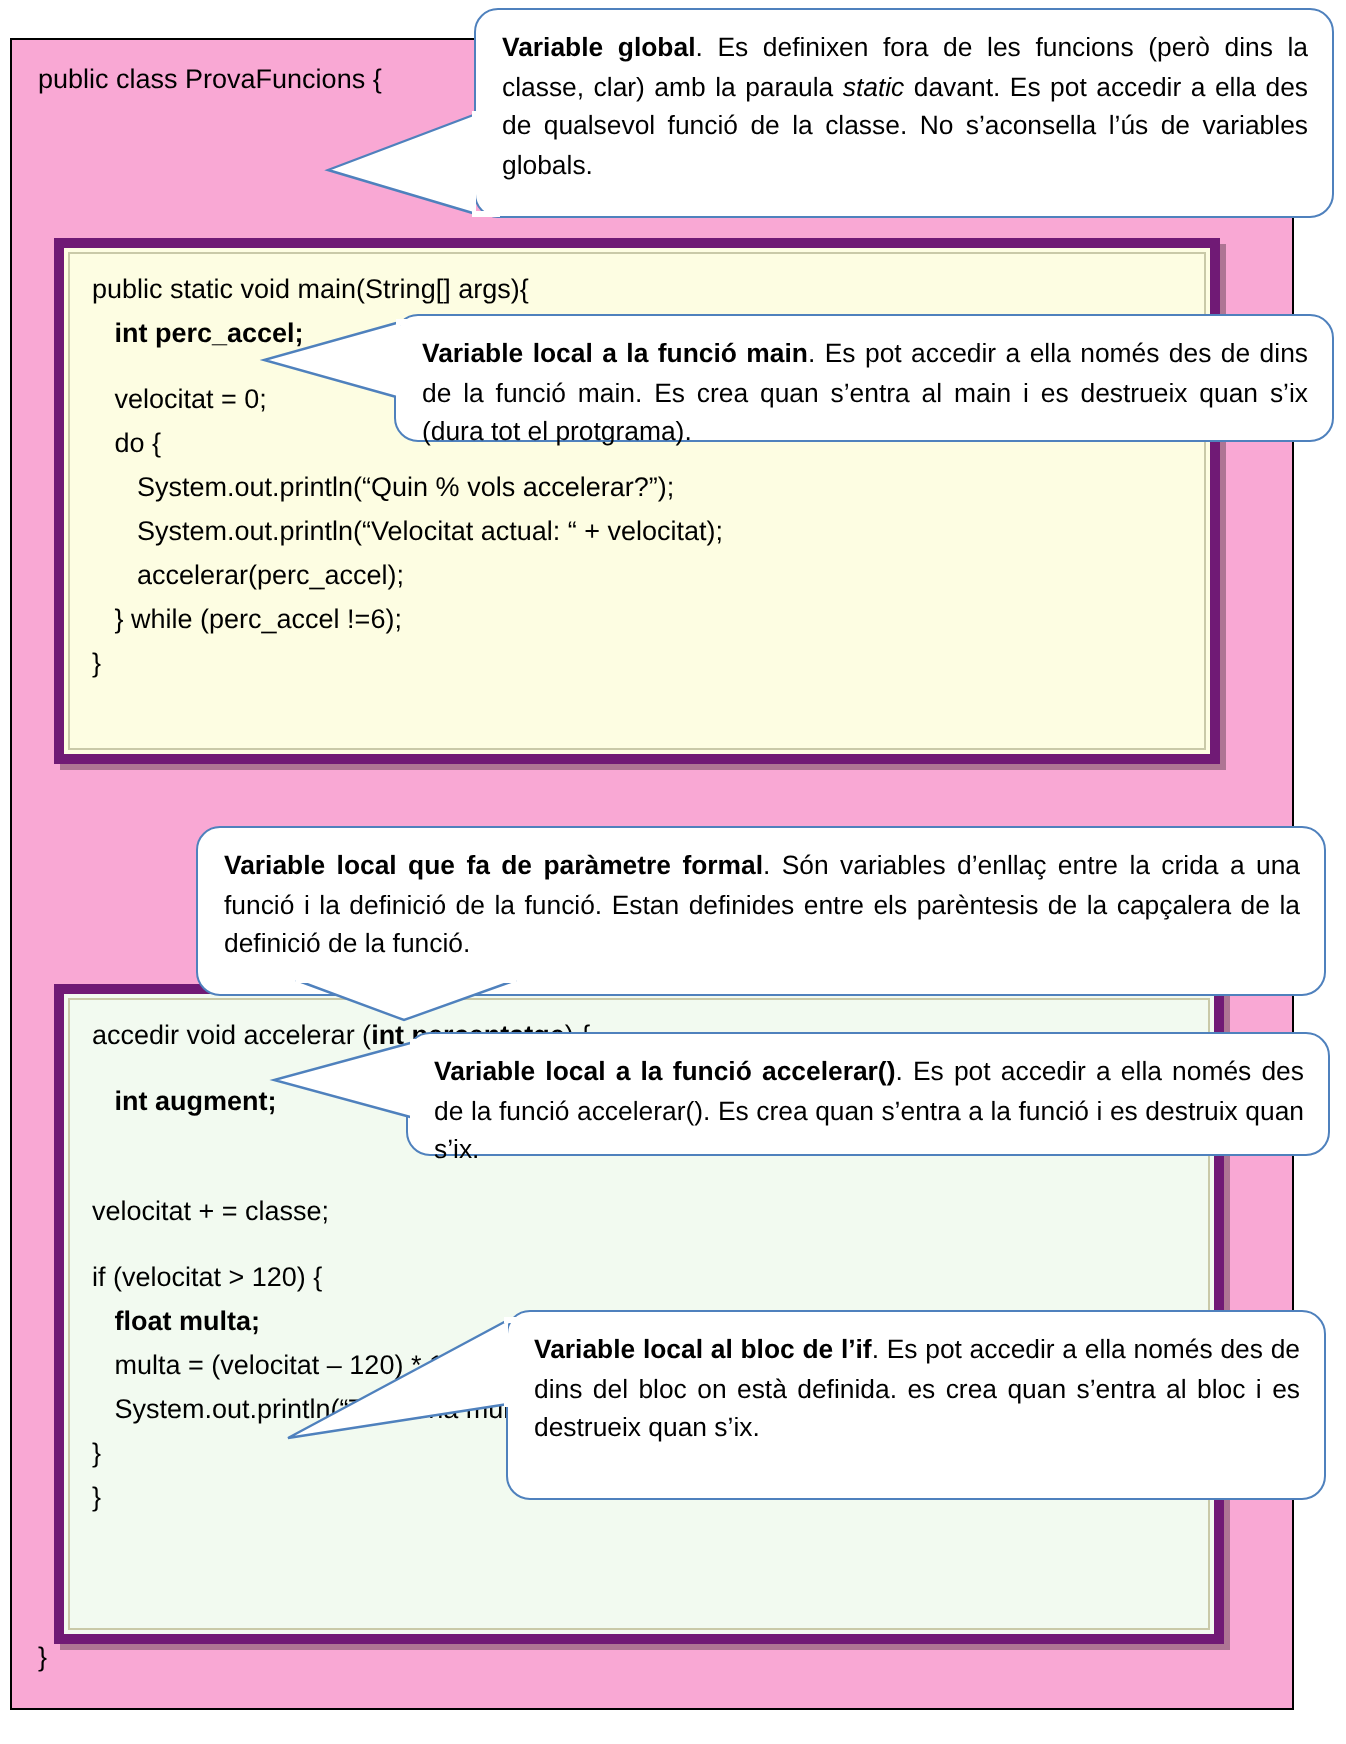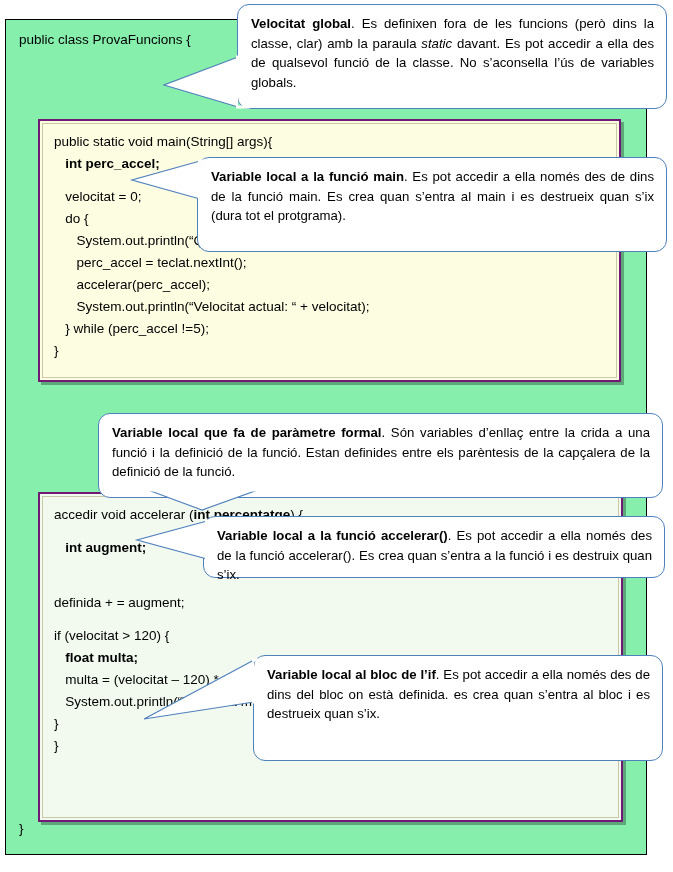--- a/index.html
+++ b/index.html
@@ -16,21 +16,21 @@
   }
 
   
   #outer-frame {
     position: absolute;
     left: 5px;
     top: 19px;
     width: 642px;
     height: 836px;
     border: 1px solid #000000;
-    background: #86efac;
+    background: #f9a8d4;
     box-sizing: border-box;
   }
 
   
   .code {
     font-family: "Liberation Sans", sans-serif;
     font-size: 13.5px;
     color: #000000;
     white-space: pre;
     line-height: 22px;
@@ -50,23 +50,22 @@
   .class-close {
     position: absolute;
     left: 13px;
     top: 798px;
   }
 
   
   .method-box {
     position: absolute;
     box-sizing: border-box;
-    border: 2px solid #701a75;
+    border: 5px solid #701a75;
     box-shadow: 3px 3px 0 rgba(0,0,0,0.30);
-    margin-left: 11px;
   }
   #main-box {
     left: 21px;
     top: 99px;
     width: 583px;
     height: 263px;
     background: #fdfde2;
   }
   #accelerar-box {
     left: 21px;
@@ -117,60 +116,59 @@
   .callout i { }
 
   
   .tail {
     position: absolute;
     z-index: 6;
     overflow: visible;
   }
 
   #callout-global   { left: 237px; top: 4px;   width: 430px; height: 105px; }
-  #callout-main     { left: 197px; top: 157px; width: 470px; height: 95px; }
+  #callout-main     { left: 197px; top: 157px; width: 470px; height: 64px; }
   #callout-param    { left: 98px;  top: 413px; width: 565px; height: 85px; }
   #callout-accel    { left: 203px; top: 516px; width: 462px; height: 62px; }
-  #callout-ifblock  { left: 253px; top: 655px; width: 410px; height: 106px; }
+  #callout-ifblock  { left: 253px; top: 655px; width: 410px; height: 95px; }
 </style>
 </head>
 <body>
 
 <div id="outer-frame">
 
   <div class="code class-line">public class ProvaFuncions {</div>
 
 
   <div class="code class-close">}</div>
 
   <div class="method-box" id="main-box">
     <div class="code-lines" id="main-lines">
         <div class="ln">public static void main(String[] args){</div>
         <div class="ln bold">   int perc_accel;</div>
         <div class="ln gap">&nbsp;</div>
         <div class="ln">   velocitat = 0;</div>
         <div class="ln">   do {</div>
         <div class="ln">      System.out.println(“Quin % vols accelerar?”);</div>
-        <div class="ln">      perc_accel = teclat.nextInt();</div>
+        <div class="ln">      System.out.println(“Velocitat actual: “ + velocitat);</div>
         <div class="ln">      accelerar(perc_accel);</div>
-        <div class="ln">      System.out.println(“Velocitat actual: “ + velocitat);</div>
-        <div class="ln">   } while (perc_accel !=5);</div>
+        <div class="ln">   } while (perc_accel !=6);</div>
         <div class="ln">}</div>
       </div>
   </div>
 
   <div class="method-box" id="accelerar-box">
     <div class="code-lines" id="accelerar-lines">
       <div class="ln"><span>accedir void accelerar (</span><b>int percentatge</b><span>) {</span></div>
       <div class="ln gap"></div>
     <div class="ln bold">   int augment;</div>
         <div class="ln gap">&nbsp;</div>
         <div class="ln gap">&nbsp;</div>
         <div class="ln gap">&nbsp;</div>
-        <div class="ln">definida + = augment;</div>
+        <div class="ln">velocitat + = classe;</div>
         <div class="ln gap">&nbsp;</div>
         <div class="ln">if (velocitat &gt; 120) {</div>
         <div class="ln bold">   float multa;</div>
         <div class="ln">   multa = (velocitat – 120) * 10;</div>
         <div class="ln">   System.out.println(“Tens una multa de “ + multa + “ euros.”);</div>
         <div class="ln">}</div>
         <div class="ln">}</div>
       </div>
   </div>
 </div>
@@ -198,21 +196,21 @@
   <line x1="70" y1="41" x2="80" y2="41" stroke="#ffffff" stroke-width="3"></line>
 </svg>
 
 <svg class="tail" style="left:142px; top:657px; width:120px; height:72px;" viewBox="0 0 120 72">
   <path d="M 112 3 L 2 62 L 112 45" fill="#ffffff" stroke="#4f81bd" stroke-width="1.2"></path>
   <line x1="110" y1="3" x2="120" y2="3" stroke="#ffffff" stroke-width="3"></line>
   <line x1="110" y1="45" x2="120" y2="45" stroke="#ffffff" stroke-width="3"></line>
 </svg>
 
 <div class="callout" id="callout-global">
-  <b>Velocitat global</b><span>. Es definixen fora de les funcions (però dins la classe, clar) amb la paraula </span><i>static</i><span> davant. Es pot accedir a ella des de qualsevol funció de la classe. No s’aconsella l’ús de variables globals.</span>
+  <b>Variable global</b><span>. Es definixen fora de les funcions (però dins la classe, clar) amb la paraula </span><i>static</i><span> davant. Es pot accedir a ella des de qualsevol funció de la classe. No s’aconsella l’ús de variables globals.</span>
 </div>
 
 <div class="callout" id="callout-main">
   <b>Variable local a la funció main</b><span>. Es pot accedir a ella només des de dins de la funció main. Es crea quan s’entra al main i es destrueix quan s’ix (dura tot el protgrama).</span>
 </div>
 
 <div class="callout" id="callout-param">
   <b>Variable local que fa de paràmetre formal</b><span>. Són variables d’enllaç entre la crida a una funció i la definició de la funció. Estan definides entre els parèntesis de la capçalera de la definició de la funció.</span>
 </div>
 

